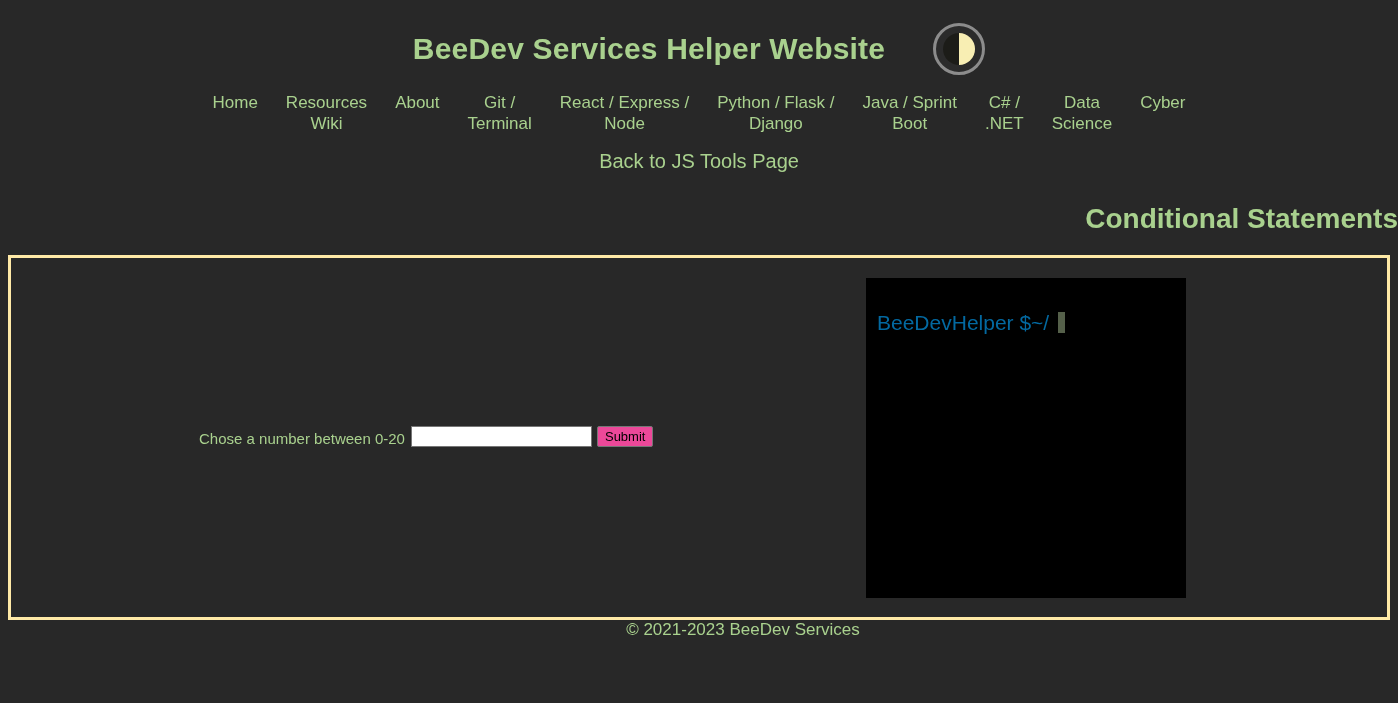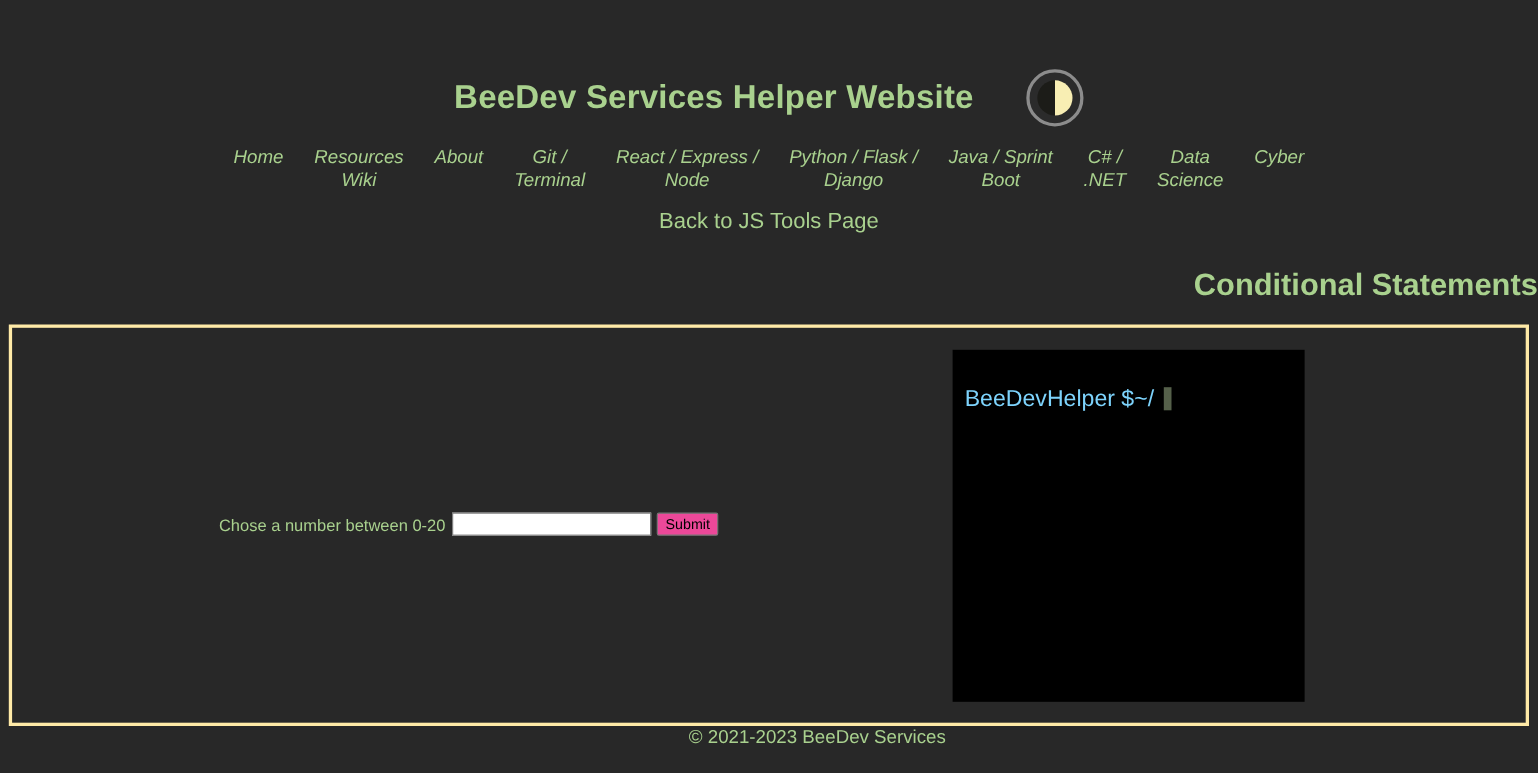--- a/index.html
+++ b/index.html
@@ -11,21 +11,20 @@
     height: 703px;
     background: #282828;
     font-family: "Liberation Sans", sans-serif;
     color: #a9d18e;
     overflow: hidden;
   }
   .page {
     position: relative;
     width: 1398px;
     height: 557px;
-    margin-top: 40px;
   }
 
   
   .header {
     position: relative;
     padding-top: 22px;
     text-align: center;
   }
   .site-title-row {
     display: flex;
@@ -65,21 +64,20 @@
 
   
   .navbar {
     margin-top: 16px;
     display: flex;
     flex-wrap: wrap;
     justify-content: center;
     align-items: flex-start;
     gap: 0px;
     padding: 0 60px;
-    font-style: italic;
   }
   .nav-link {
     color: #a9d18e;
     font-size: 17px;
     line-height: 21px;
     text-decoration: none;
     text-align: center;
     padding: 0 14px;
     cursor: pointer;
     white-space: pre-line;
@@ -171,21 +169,21 @@
     box-sizing: border-box;
     overflow: hidden;
     position: relative;
   }
   .terminal-line {
     position: absolute;
     left: 11px;
     top: 33px;
     font-size: 21px;
     font-family: "Liberation Sans", sans-serif;
-    color: #7dd3fc;
+    color: #0369a1;
     white-space: pre;
     display: flex;
     align-items: center;
   }
   .terminal-cursor {
     display: inline-block;
     width: 7px;
     height: 21px;
     background: #55604a;
     margin-left: 9px;

